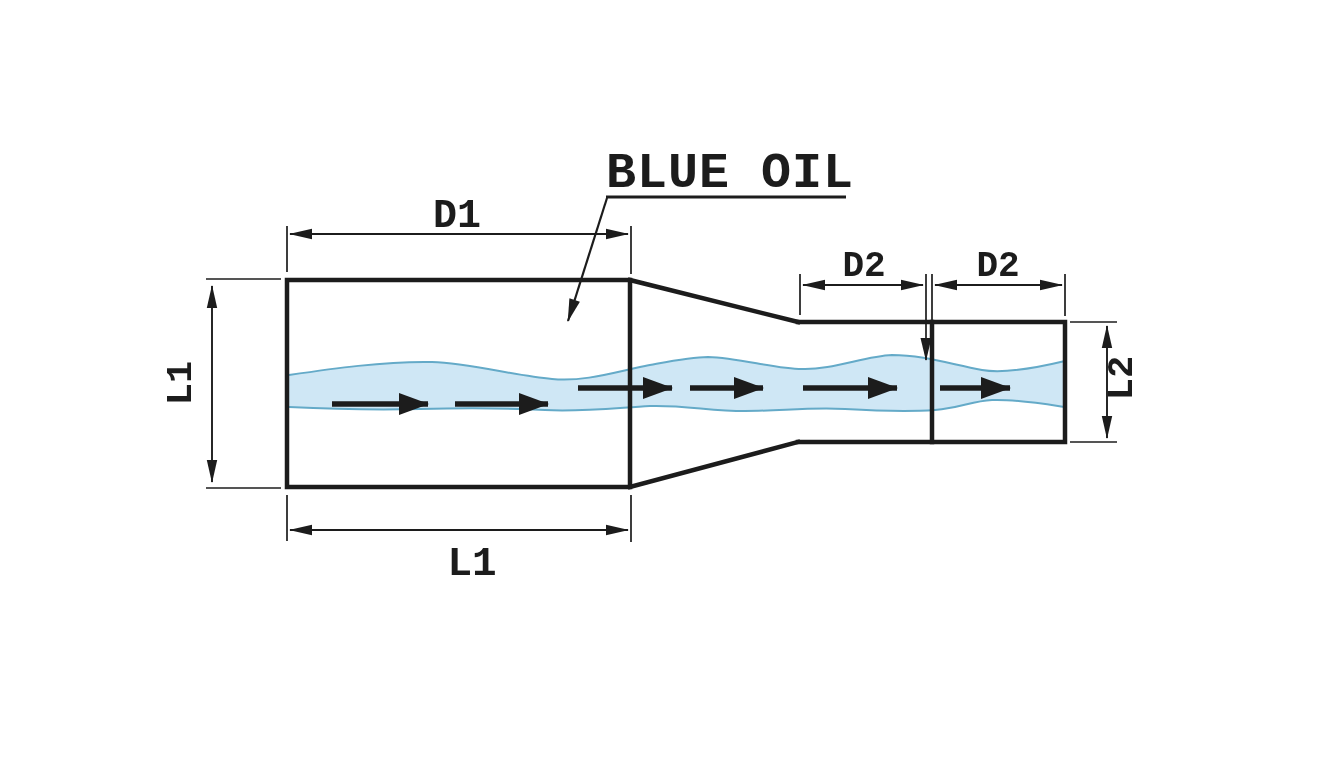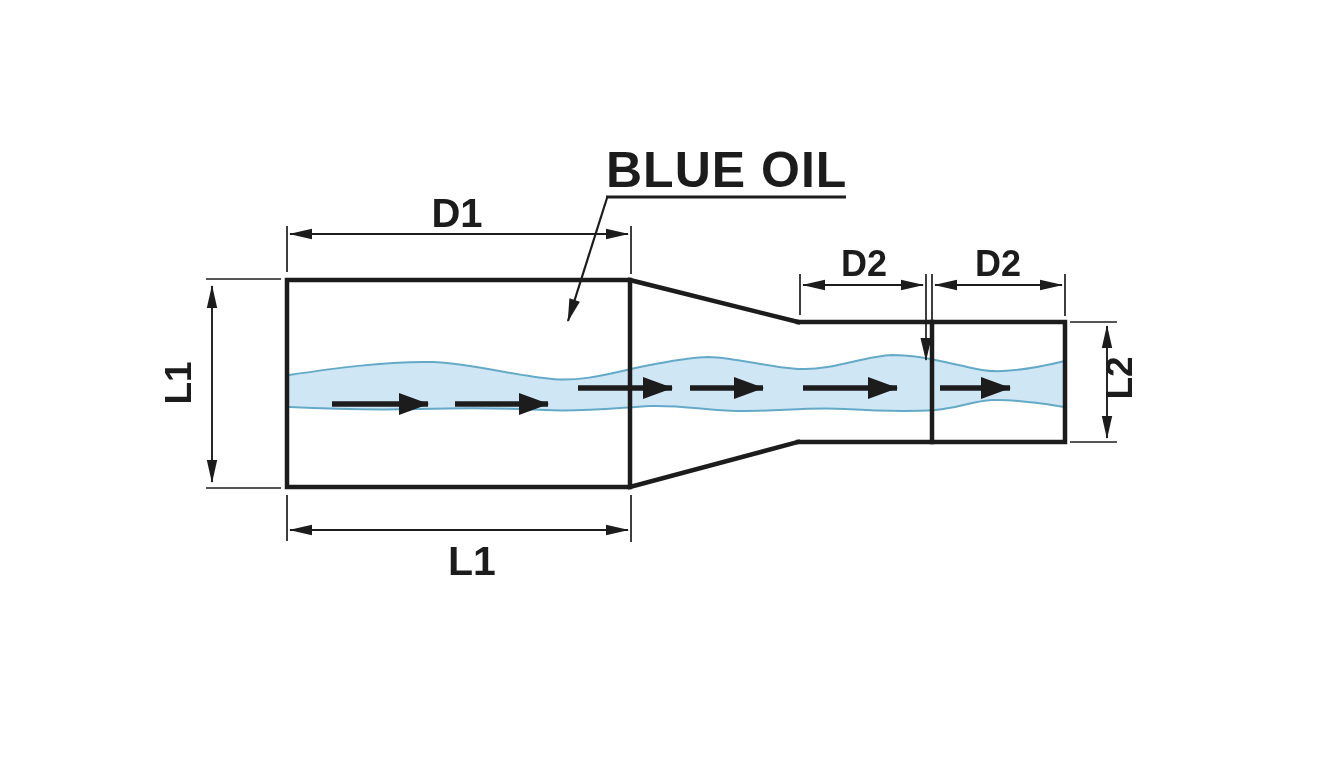--- a/index.html
+++ b/index.html
@@ -2,21 +2,21 @@
 <html><head>
 <meta charset="utf-8">
 <style>
   html, body { margin: 0; padding: 0; background: #ffffff; }
   .stage {
     position: relative;
     width: 1344px;
     height: 628px;
     background: #ffffff;
     overflow: hidden;
-    font-family: Liberation Sans, sans-serif;
+    font-family: Liberation Mono, monospace;
   }
   svg { display: block; }
   .thin  { fill: none; stroke-width: 1.7; stroke-linecap: butt; }
   .dim   { fill: none; stroke-width: 1.9; }
   .pipe  { fill: none; stroke-width: 4.5; stroke-linejoin: miter; stroke-linecap: square; }
   .shaft { fill: none; stroke-width: 5.5; }
   .edge  { fill: none; stroke-width: 2; }
   .lead  { fill: none; stroke-width: 2.2; }
   .under { fill: none; stroke-width: 3; }
   .lbl   { fill: #1c1c1c; font-weight: bold; }

